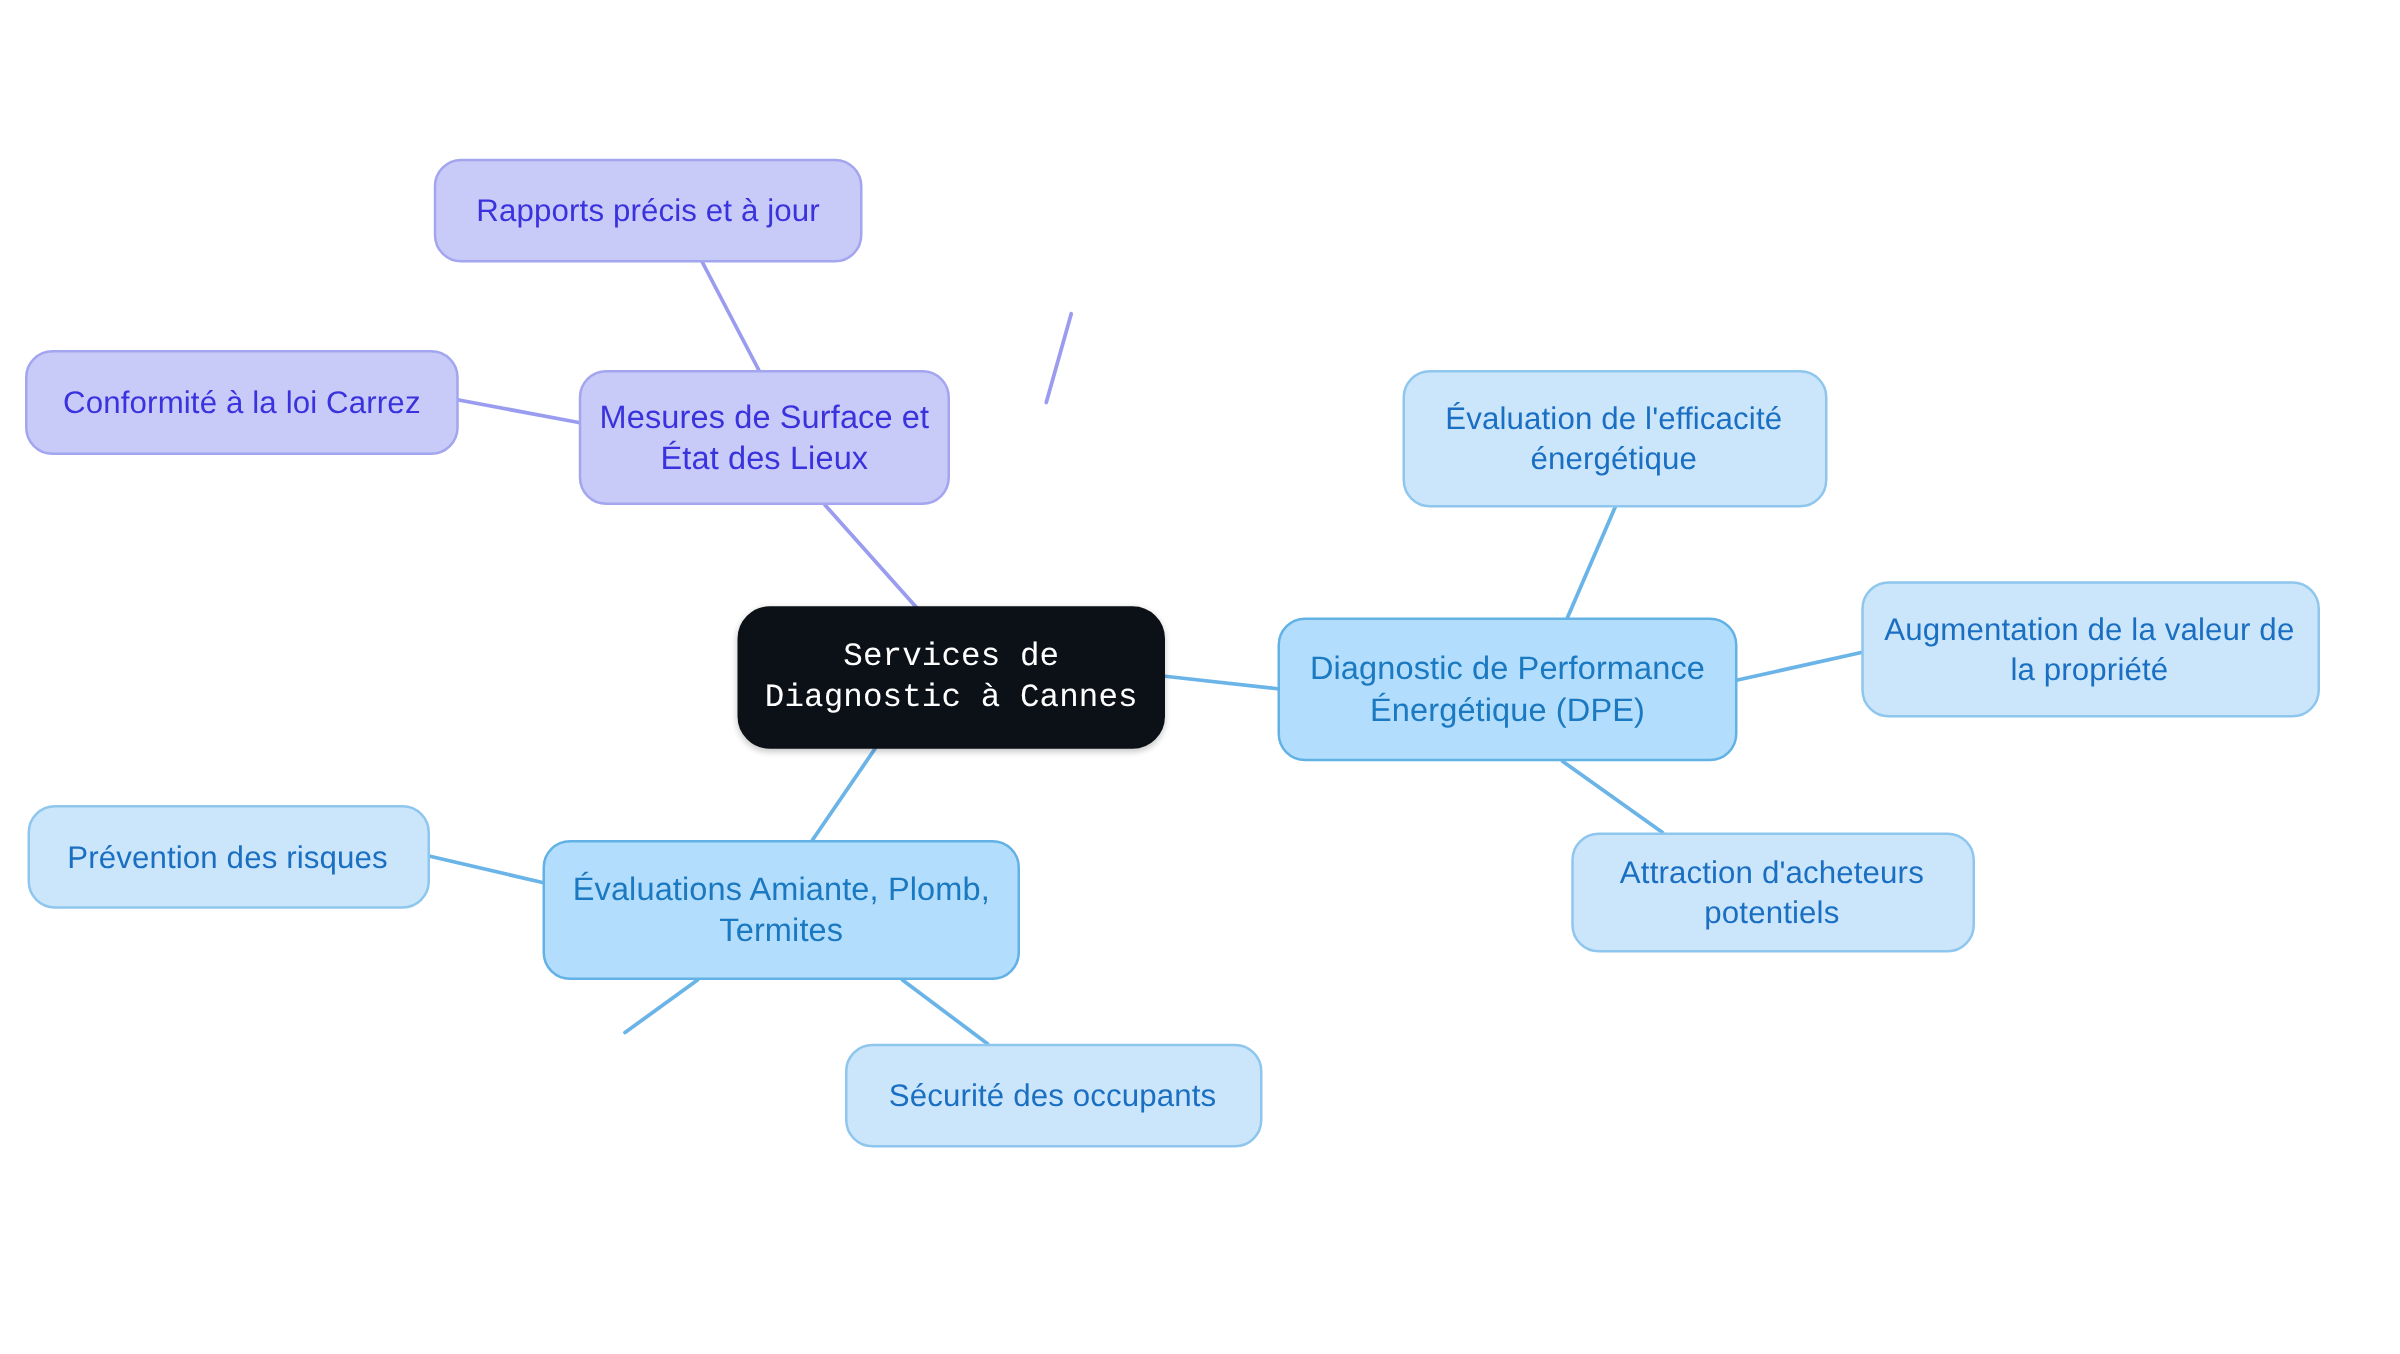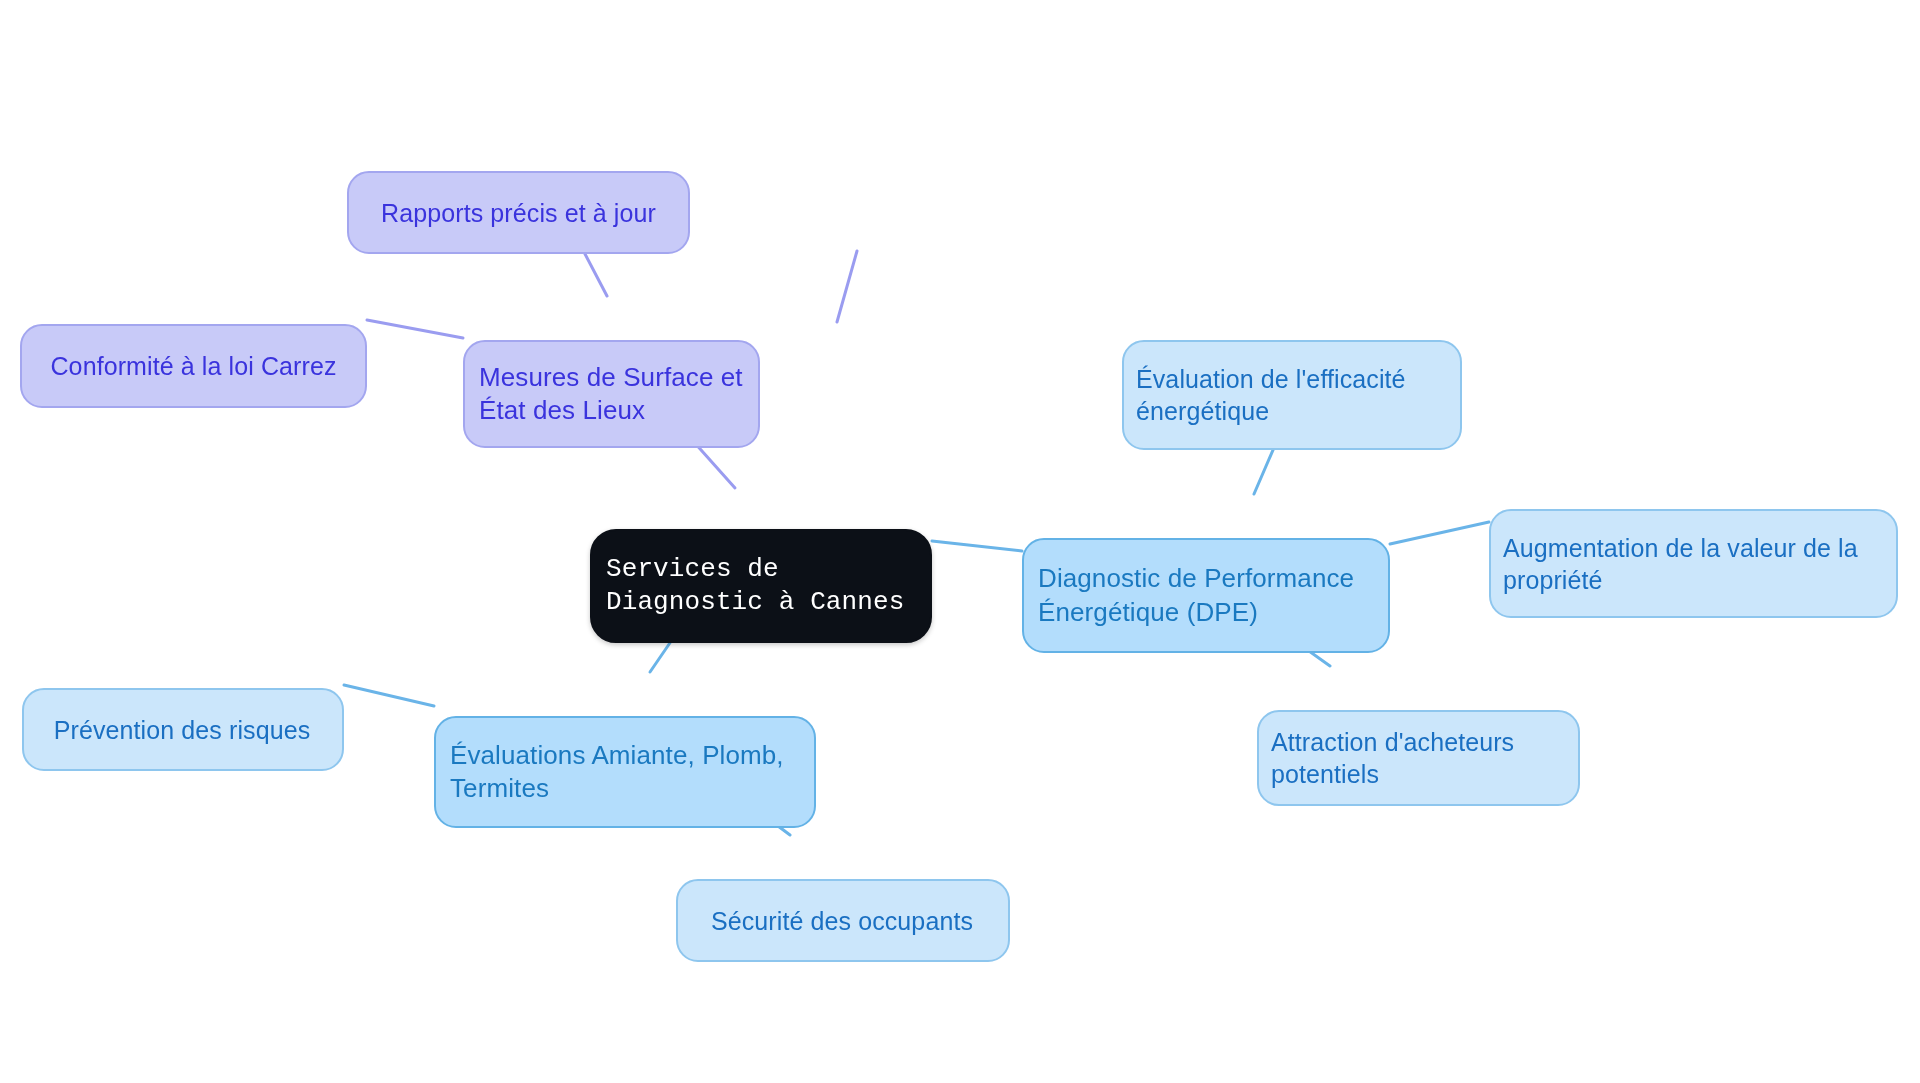--- a/index.html
+++ b/index.html
@@ -22,29 +22,28 @@
     width: 1920px;
     height: 1083px;
     pointer-events: none;
   }
   .node {
     position: absolute;
     box-sizing: border-box;
     display: flex;
     align-items: center;
     justify-content: center;
-    text-align: left;
+    text-align: center;
     border-radius: 22px;
     border-style: solid;
     border-width: 2px;
     line-height: 1.28;
     white-space: pre-line;
     padding: 6px 14px;
     letter-spacing: 0.1px;
-    margin-top: 44px;
   }
   .node.root {
     background: #0c1017;
     border-color: #0c1017;
     color: #ffffff;
     font-size: 26px;
     border-radius: 26px;
     box-shadow: 0 2px 5px rgba(0,0,0,0.22);
   }
   .node.branch-purple {
@@ -101,21 +100,21 @@
 
   <div class="node branch-blue" style="left: 434px; top: 672px; width: 382px; height: 112px;">Évaluations Amiante, Plomb, Termites</div>
 
   <div class="node leaf-purple" style="left: 347px; top: 127px; width: 343px; height: 83px;">Rapports précis et à jour</div>
 
 
   <div class="node leaf-purple" style="left: 20px; top: 280px; width: 347px; height: 84px;">Conformité à la loi Carrez</div>
 
   <div class="node leaf-blue" style="left: 1122px; top: 296px; width: 340px; height: 110px;">Évaluation de l'efficacité énergétique</div>
 
-  <div class="node leaf-blue" style="left: 1489px; top: 465px; width: 409px; height: 109px;">Augmentation de la valeur de la propriété</div>
+  <div class="node leaf-blue" style="left: 1489px; top: 465px; width: 367px; height: 109px;">Augmentation de la valeur de la propriété</div>
 
   <div class="node leaf-blue" style="left: 1257px; top: 666px; width: 323px; height: 96px;">Attraction d'acheteurs potentiels</div>
 
   <div class="node leaf-blue" style="left: 22px; top: 644px; width: 322px; height: 83px;">Prévention des risques</div>
 
 
   <div class="node leaf-blue" style="left: 676px; top: 835px; width: 334px; height: 83px;">Sécurité des occupants</div>
 
 </div>
 

